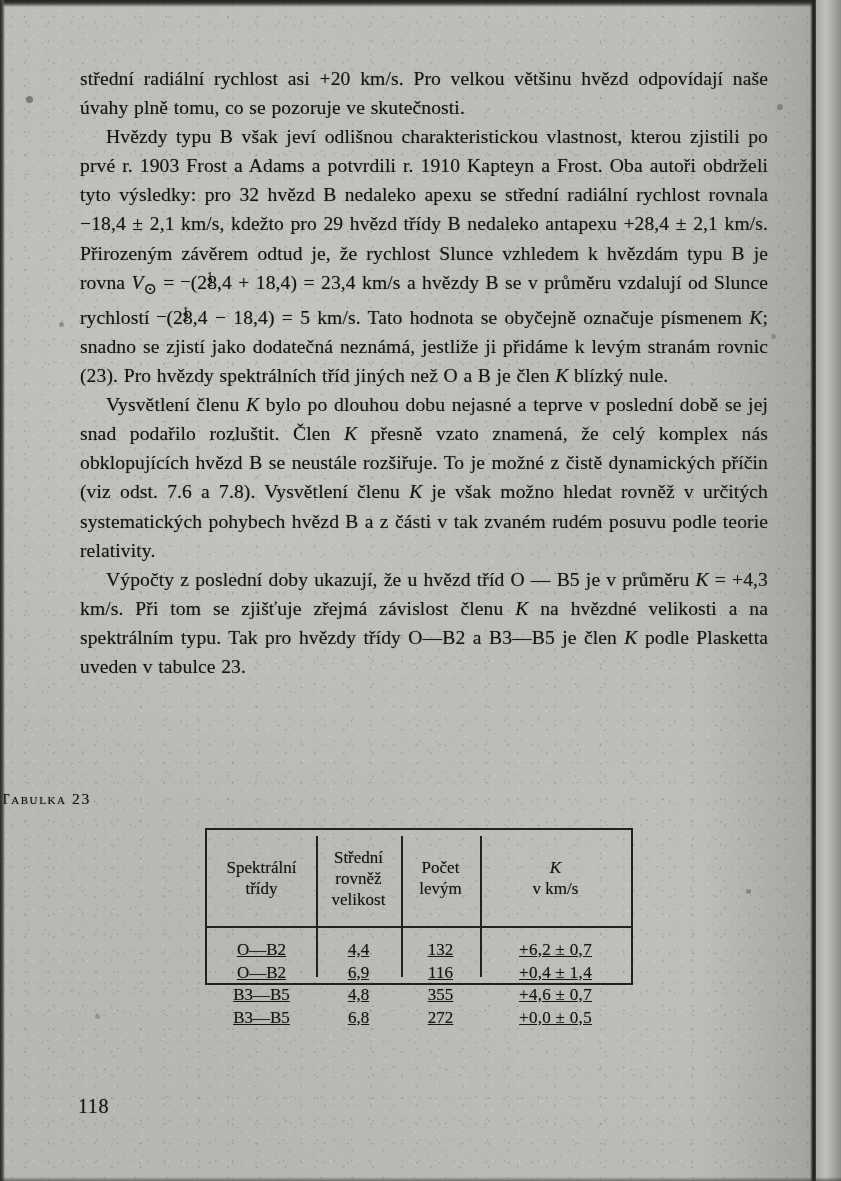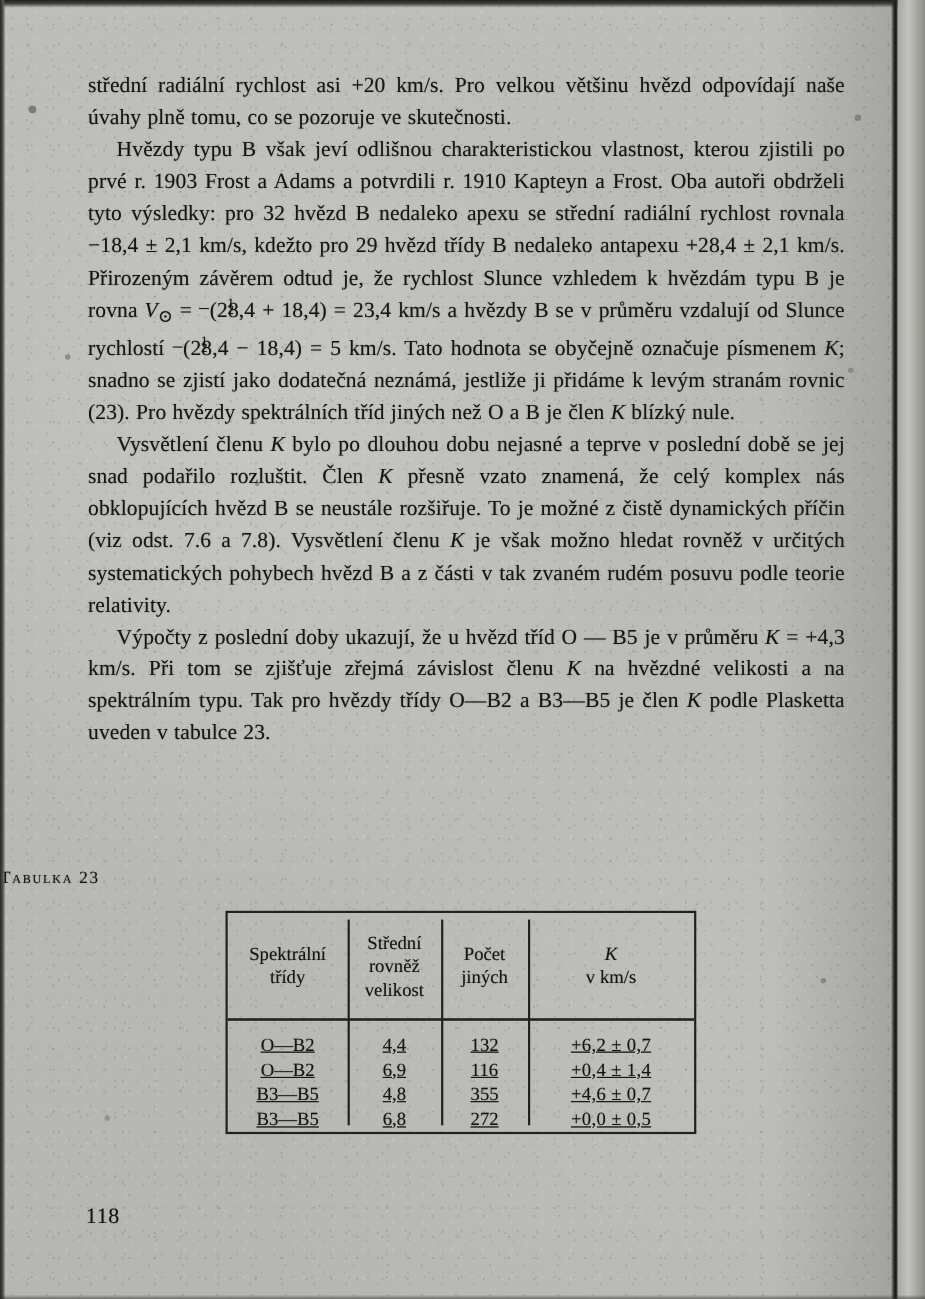--- a/index.html
+++ b/index.html
@@ -136,21 +136,21 @@
     letter-spacing: 1.4px;
     text-shadow: 0 0 1px rgba(25,25,20,.5);
   }
   .table-caption .smallcaps { font-variant: small-caps; letter-spacing: 1.6px; }
 
   .tbl-wrap {
     position: absolute;
     left: 205px;
     top: 828px;
     width: 428px;
-    height: 203px;
+    height: 157px;
     border: 2px solid #222218;
     box-sizing: border-box;
   }
 
   table.tbl {
     width: 100%;
     height: 100%;
     border-collapse: collapse;
     font-size: 17px;
     line-height: 21px;
@@ -251,21 +251,21 @@
             <span>Spektrální</span>
             <span>třídy</span>
           </th>
           <th style="width:85px;border-radius:17px;">
             <span>Střední</span>
             <span>rovněž</span>
             <span>velikost</span>
           </th>
           <th style="width:79px;">
             <span>Počet</span>
-            <span>jiných</span>
+            <span>levým</span>
           </th>
           <th class="k-head">
             <i class="var">K</i><span> v km/s</span>
           </th>
         </tr>
       </thead>
       <tbody>
         <tr>
           <td>O—B2</td>
           <td>4,4</td>

